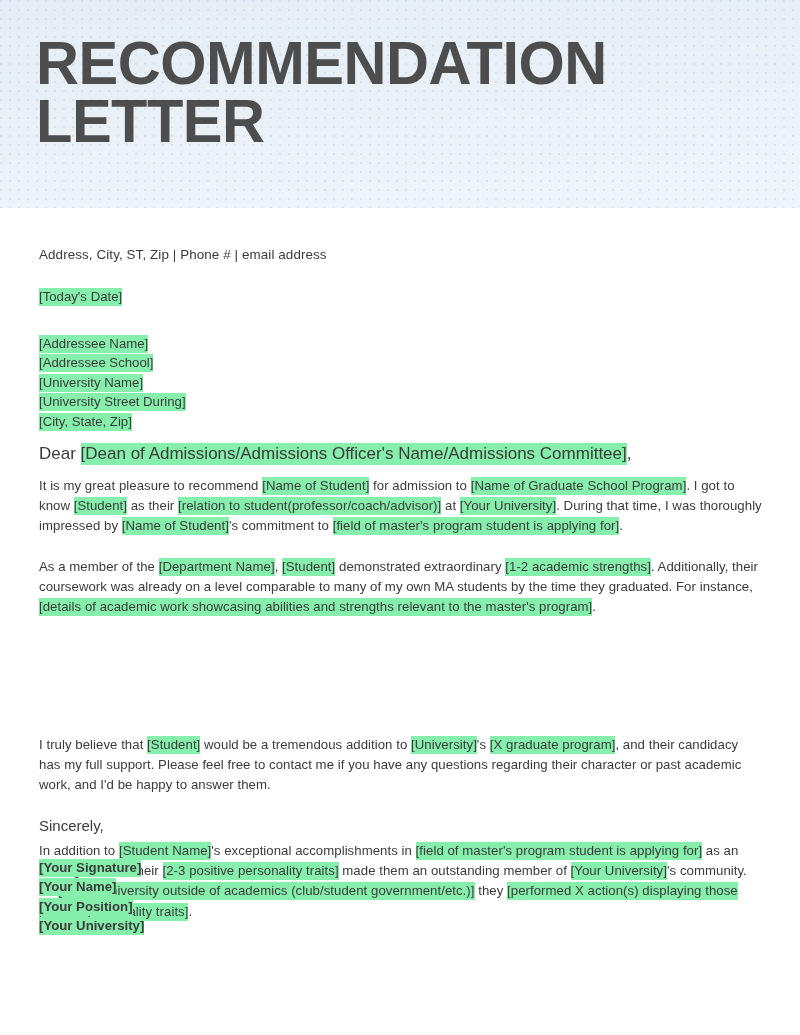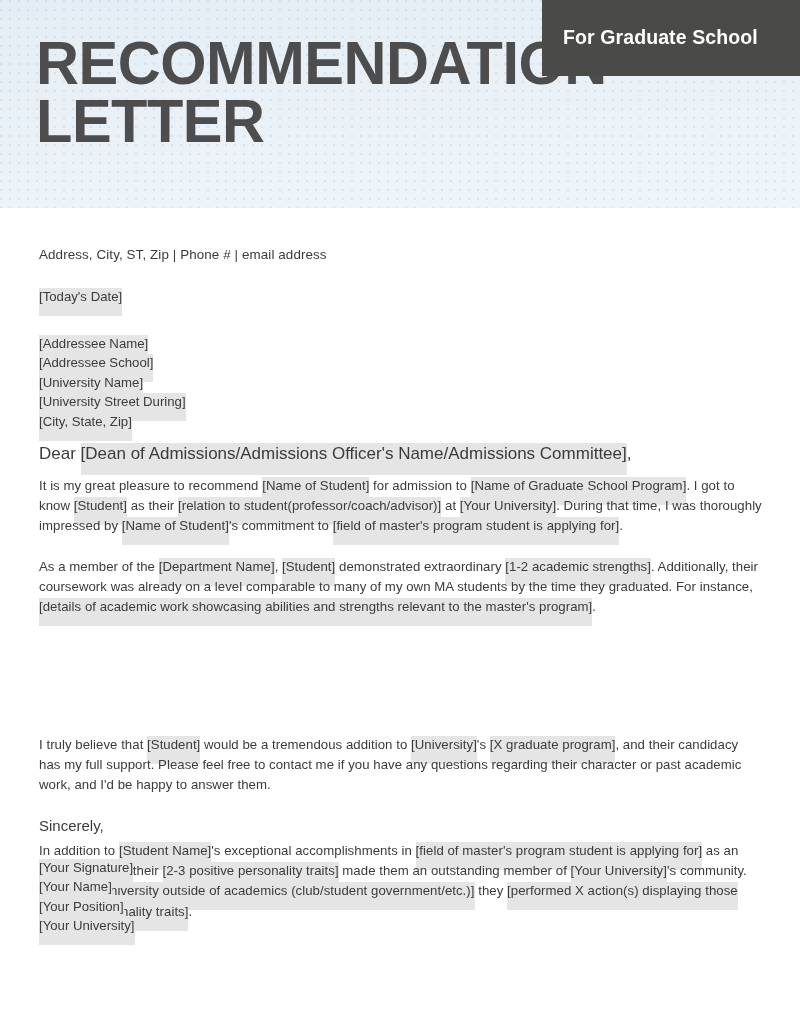--- a/index.html
+++ b/index.html
@@ -90,21 +90,21 @@
     color: #3b3b3b;
   }
   .blk .ln {
     display: block;
     line-height: 19.4px;
     white-space: nowrap;
   }
 
   .date-block   { top: 79px; }
   .addr-block   { top: 126px; }
-  .sign-block   { top: 650px; }
+  .sign-block   { top: 650px; font-weight: bold; }
 
   .salutation {
     position: absolute;
     left: 39px;
     top: 236px;
     font-size: 17px;
     color: #3b3b3b;
     white-space: nowrap;
   }
 
@@ -125,39 +125,36 @@
   .closing {
     position: absolute;
     left: 39px;
     top: 609px;
     font-size: 15px;
     color: #3b3b3b;
   }
 
   
   .hl {
-    background-color: #e5e5e5;
+    background-color: #86efac;
     box-decoration-break: clone;
     -webkit-box-decoration-break: clone;
-    padding: 1px 0 12px 0;
+    padding: 1px 0 2px 0;
   }
 </style>
 </head>
 <body>
 
 <div class="header">
 
   <div class="doc-title">
     <span class="tline">RECOMMENDATION</span>
     <span class="tline">LETTER</span>
   </div>
 
-  <div class="badge">
-    <span class="badge-label">For Graduate School</span>
-  </div>
 
 </div>
 
 <div class="letter">
 
   <div class="contact-line">Address, City, ST, Zip | Phone # | email address</div>
 
   <div class="blk date-block">
       <span class="ln"><span class="hl">[Today's Date]</span></span>
     </div>

